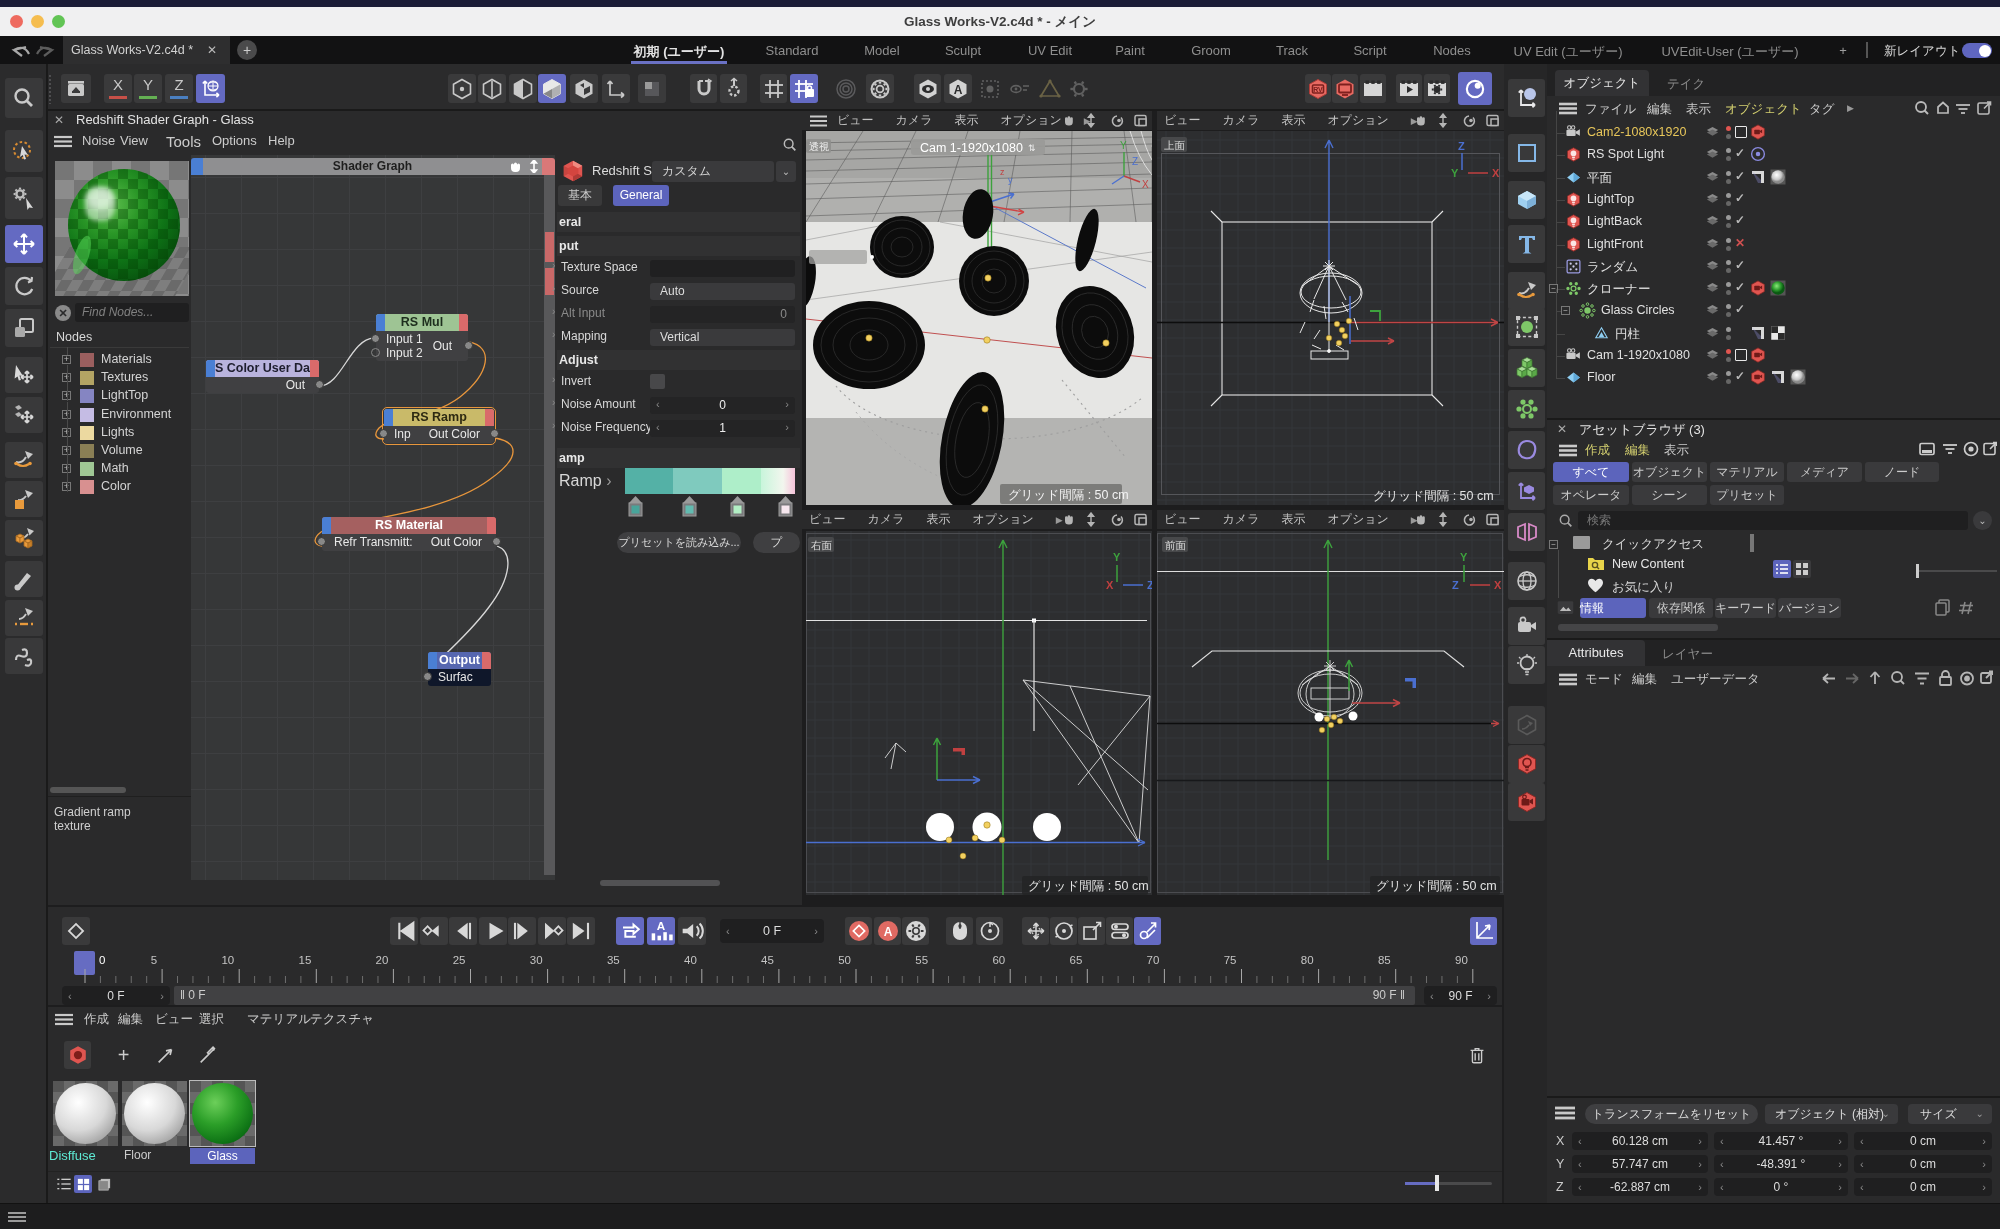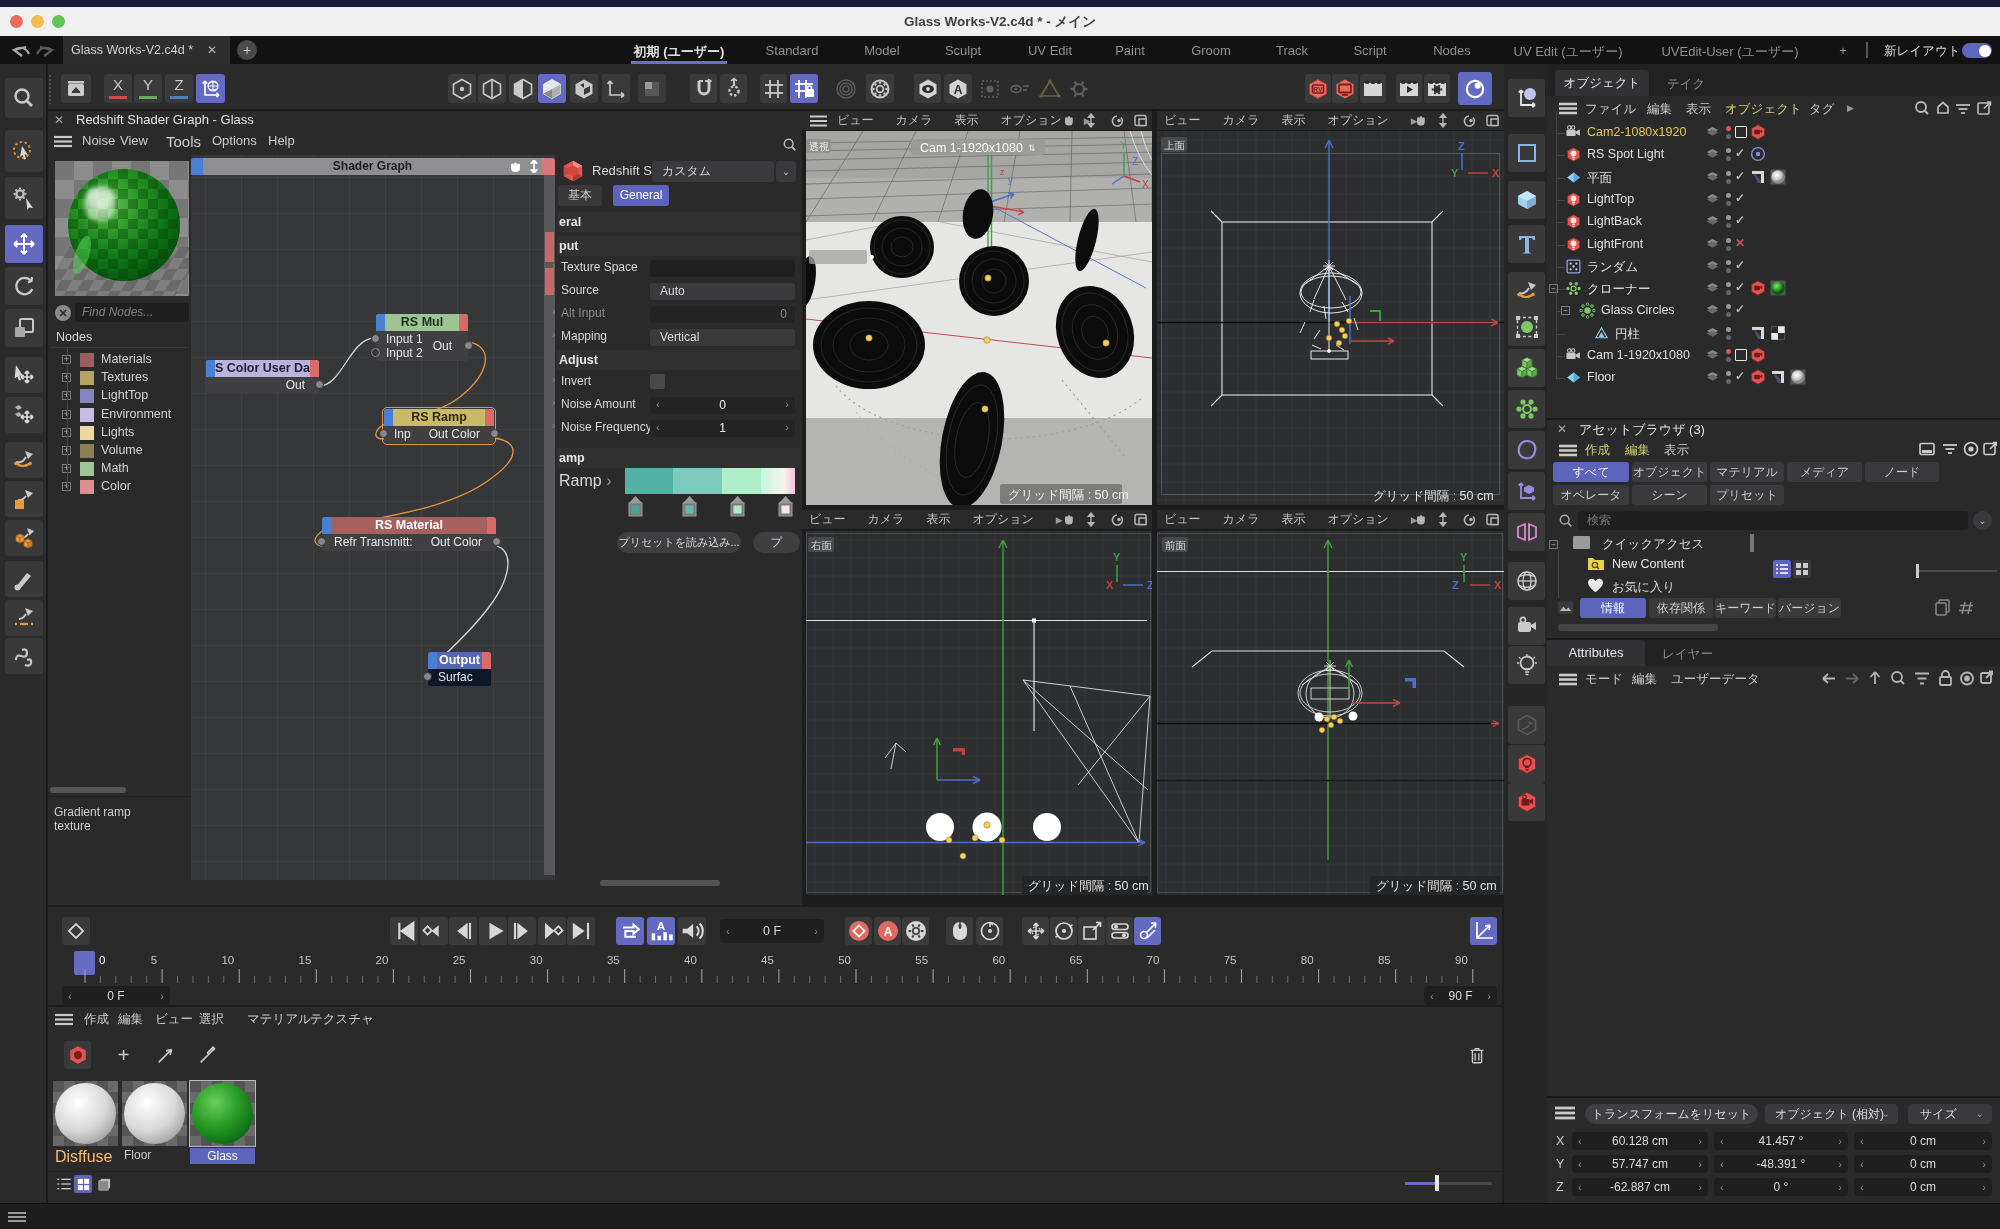--- a/index.html
+++ b/index.html
@@ -1642,21 +1642,21 @@
           <rect x="10" y="10" width="5" height="5"></rect>
         </g>
       </svg>
     </div>
     <div class="ab" style="left:369px;top:500px;width:3px;height:14px;background:#ccc"></div>
     <div class="ab" style="left:372px;top:506px;width:78px;height:2px;background:#4a4a4b"></div>
     <svg class="ab" style="left:10px;top:536px" width="17" height="15" viewBox="0 0 24 20">
       <rect x="1" y="1" width="22" height="18" rx="2" fill="#3a3a3c"></rect>
       <path d="M4 15 l5 -6 4 4 3 -3 4 5 Z" fill="#bbb"></path>
     </svg>
-    <div class="ab" style="left:33px;top:534px;width:66px;height:20px;background:#5c64bc;border-radius:3px;color:#fff;font-size:12px;text-align:center;line-height:20px">情報</div>
+    <div class="ab" style="left:33px;top:534px;width:66px;height:20px;background:#5c64bc;border-radius:3px;color:#fff;font-size:12px;text-align:left;line-height:20px">情報</div>
     <div class="ab" style="left:102px;top:534px;width:64px;height:20px;background:#3a3a3c;border-radius:3px;color:#ccc;font-size:12px;text-align:center;line-height:20px">依存関係</div>
     <div class="ab" style="left:168px;top:534px;width:61px;height:20px;background:#3a3a3c;border-radius:3px;color:#ccc;font-size:12px;text-align:center;line-height:20px">キーワード</div>
     <div class="ab" style="left:231px;top:534px;width:63px;height:20px;background:#3a3a3c;border-radius:3px;color:#ccc;font-size:12px;text-align:center;line-height:20px">バージョン</div>
     <svg class="ab" style="left:388px;top:535px" width="44" height="17" viewBox="0 0 44 17">
       <rect x="4" y="1" width="10" height="12" rx="1" fill="none" stroke="#888" stroke-width="1.5"></rect>
       <rect x="1" y="4" width="10" height="12" rx="1" fill="#2a2a2b" stroke="#888" stroke-width="1.5"></rect>
       <g stroke="#888" stroke-width="1.6">
         <line x1="30" y1="3" x2="27" y2="15"></line>
         <line x1="36" y1="3" x2="33" y2="15"></line>
         <line x1="25" y1="6.5" x2="38" y2="6.5"></line>
@@ -1975,20 +1975,24 @@
       <text x="880.1" y="57" text-anchor="end" font-size="11.5" fill="#c4c4c4">55</text>
       <text x="957.2" y="57" text-anchor="end" font-size="11.5" fill="#c4c4c4">60</text>
       <text x="1034.3" y="57" text-anchor="end" font-size="11.5" fill="#c4c4c4">65</text>
       <text x="1111.4" y="57" text-anchor="end" font-size="11.5" fill="#c4c4c4">70</text>
       <text x="1188.5" y="57" text-anchor="end" font-size="11.5" fill="#c4c4c4">75</text>
       <text x="1265.6" y="57" text-anchor="end" font-size="11.5" fill="#c4c4c4">80</text>
       <text x="1342.7" y="57" text-anchor="end" font-size="11.5" fill="#c4c4c4">85</text>
       <text x="1419.8" y="57" text-anchor="end" font-size="11.5" fill="#c4c4c4">90</text>
     </svg>
     <div class="fld" style="left:14px;top:79px;width:108px;height:19px;font-size:12px"><span class="lt">‹</span>0 F<span class="gt">›</span></div>
+    <div class="ab" style="left:126px;top:79px;width:1241px;height:19px;background:#414143;border-radius:2px;color:#ccc;font-size:12px">
+      <span style="position:absolute;left:6px;top:2px">‖  0 F</span>
+      <span style="position:absolute;right:10px;top:2px">90 F  ‖</span>
+    </div>
     <div class="fld" style="left:1376px;top:79px;width:73px;height:19px;font-size:12px"><span class="lt">‹</span>90 F<span class="gt">›</span></div>
   </div>
 
 <div class="ab" style="left:48px;top:1007px;width:1454px;height:196px;background:#2a2a2b" id="materials"><svg class="ab" style="left:7px;top:6px" width="18" height="13">
       <g stroke="#c9c9c9" stroke-width="2.2">
         <line x1="0" y1="2" x2="18" y2="2"></line>
         <line x1="0" y1="6.5" x2="18" y2="6.5"></line>
         <line x1="0" y1="11" x2="18" y2="11"></line>
       </g>
     </svg><div class="ab" style="left:36px;top:4px;font-size:12.5px;color:#ccc">作成</div><div class="ab" style="left:70px;top:4px;font-size:12.5px;color:#ccc">編集</div><div class="ab" style="left:107px;top:4px;font-size:12.5px;color:#ccc">ビュー</div><div class="ab" style="left:151px;top:4px;font-size:12.5px;color:#ccc">選択</div><div class="ab" style="left:199px;top:4px;font-size:12.5px;color:#ccc">マテリアル</div><div class="ab" style="left:262px;top:4px;font-size:12.5px;color:#ccc">テクスチャ</div><div class="ab" style="left:16px;top:34px;width:27px;height:28px;background:#3a3a3b;border-radius:3px;display:flex">
@@ -2003,21 +2007,21 @@
     </div><div class="ab" style="left:146px;top:34px;width:27px;height:28px;display:flex">
       <svg width="22" height="22" viewBox="0 0 24 24" style="margin:auto">
         <path d="M4 20 l9 -9 M13 11 l-1.5 -1.5 6 -6 1.5 1.5 Z M16 4 l3 3" stroke="#ccc" stroke-width="1.7" fill="none"></path>
       </svg>
     </div><div class="ab" style="left:1414px;top:34px;width:30px;height:28px;display:flex">
       <svg width="22" height="22" viewBox="0 0 24 24" style="margin:auto">
         <path d="M5 7 h14 M7 7 v12 a1.5 1.5 0 0 0 1.5 1.5 h7 A1.5 1.5 0 0 0 17 19 V7 M10 7 V5 h4 v2 M10 10 v8 M14 10 v8" stroke="#ccc" stroke-width="1.5" fill="none"></path>
       </svg>
     </div><defs></defs><div class="ab" style="left:5px;top:74px;width:65px;height:65px;background:conic-gradient(#6a6a6a 0 25%,#555 0 50%,#6a6a6a 0 75%,#555 0) 0 0/22px 22px;">
       <div class="ab" style="left:2px;top:2px;width:61px;height:61px;border-radius:50%;background:radial-gradient(circle at 38% 32%,#ffffff,#d8d8d8 50%,#9a9a9a 85%,#787878)"></div>
-    </div><div class="ab" style="left:7px;top:141px;font-size:16px;color:#fdba74;width:61px;overflow:hidden;white-space:nowrap">Disffuse</div><div class="ab" style="left:74px;top:74px;width:65px;height:65px;background:conic-gradient(#6a6a6a 0 25%,#555 0 50%,#6a6a6a 0 75%,#555 0) 0 0/22px 22px;">
+    </div><div class="ab" style="left:1px;top:141px;font-size:13px;color:#5eead4;width:61px;overflow:hidden;white-space:nowrap">Disffuse</div><div class="ab" style="left:74px;top:74px;width:65px;height:65px;background:conic-gradient(#6a6a6a 0 25%,#555 0 50%,#6a6a6a 0 75%,#555 0) 0 0/22px 22px;">
       <div class="ab" style="left:2px;top:2px;width:61px;height:61px;border-radius:50%;background:radial-gradient(circle at 38% 32%,#ffffff,#d8d8d8 50%,#9a9a9a 85%,#787878)"></div>
     </div><div class="ab" style="left:76px;top:141px;font-size:12px;color:#ccc;width:61px;overflow:hidden;white-space:nowrap">Floor</div><div class="ab" style="left:142px;top:74px;width:65px;height:65px;background:conic-gradient(#6a6a6a 0 25%,#555 0 50%,#6a6a6a 0 75%,#555 0) 0 0/22px 22px;outline:1.5px solid #bbb;">
       <div class="ab" style="left:2px;top:2px;width:61px;height:61px;border-radius:50%;background:radial-gradient(circle at 38% 32%,#6ccf5a,#2b9e28 40%,#0c7014 75%,#064a0c)"></div>
     </div><div class="ab" style="left:142px;top:141px;width:65px;height:16px;background:#5c64bc;color:#fff;font-size:12px;text-align:center;line-height:16px">Glass</div><div class="ab" style="left:0px;top:164px;width:1454px;height:1px;background:#222"></div><div class="ab" style="left:7px;top:168px;width:18px;height:18px;display:flex">
       <svg width="16" height="16" viewBox="0 0 24 24" style="margin:auto">
         <g stroke="#ccc" stroke-width="2">
           <line x1="2" y1="5" x2="5" y2="5"></line>
           <line x1="8" y1="5" x2="22" y2="5"></line>
           <line x1="2" y1="12" x2="5" y2="12"></line>
           <line x1="8" y1="12" x2="22" y2="12"></line>

